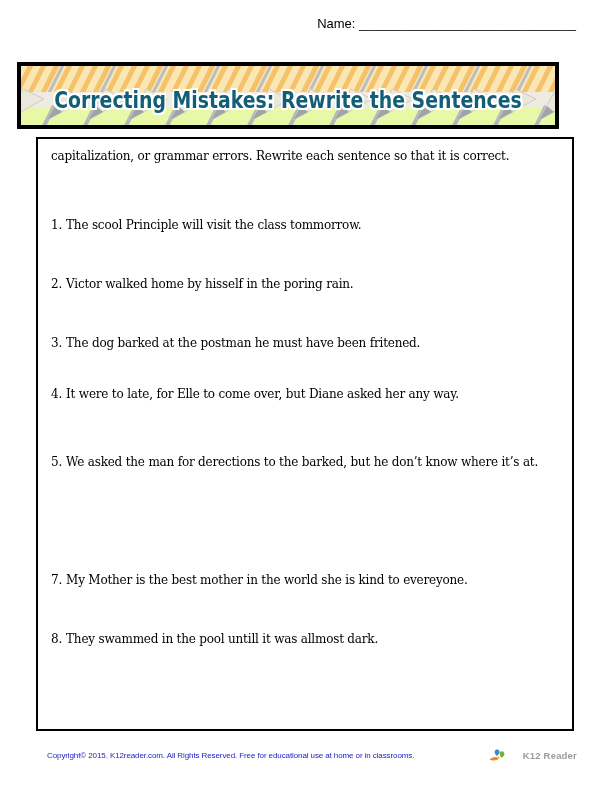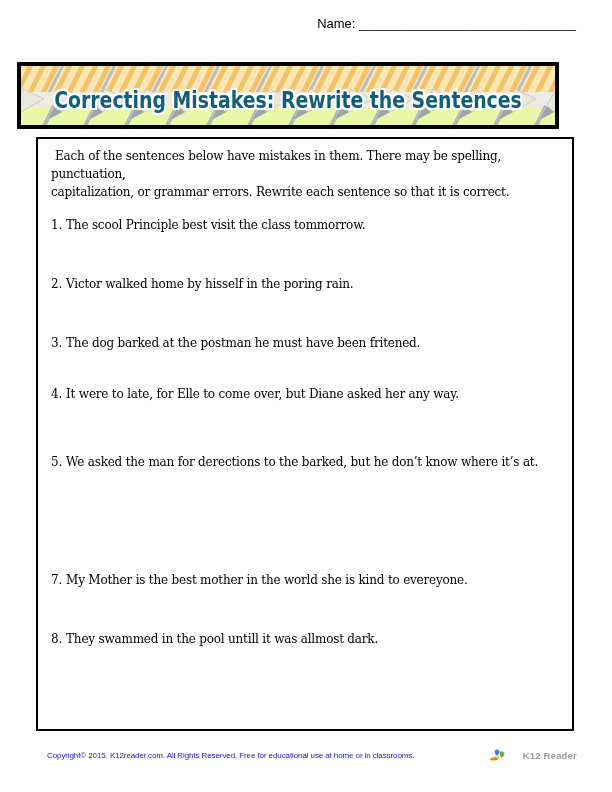--- a/index.html
+++ b/index.html
@@ -197,26 +197,25 @@
         <polygon points="518,54 535,23 556,33" fill="#eae7dc" stroke="#cfccbf" stroke-width="1"></polygon>
         <polygon points="518,54 526,40 533,46" fill="#9fa4a9"></polygon>
         <polygon points="559,54 576,23 597,33" fill="#eae7dc" stroke="#cfccbf" stroke-width="1"></polygon>
         <polygon points="559,54 567,40 574,46" fill="#9fa4a9"></polygon>
       </svg>
     <div class="banner-title" id="banner-title" style="color: rgb(18, 94, 119);">Correcting Mistakes: Rewrite the Sentences</div>
   </div>
 
   <div class="content-box">
     <div class="instructions">
-      <div class="l1">Each of the sentences below have mistakes in them. There may be spelling, punctuation,</div>
       <div class="l2">capitalization, or grammar errors. Rewrite each sentence so that it is correct.</div>
     </div>
 
     <div class="sentence" style="top: 79px;">
-      <span class="num">1.</span><span class="txt">The scool Principle best visit the class tommorrow.</span>
+      <span class="num">1.</span><span class="txt">The scool Principle will visit the class tommorrow.</span>
     </div>
     <div class="sentence" style="top: 138px;">
       <span class="num">2.</span><span class="txt">Victor walked home by hisself in the poring rain.</span>
     </div>
     <div class="sentence" style="top: 197px;">
       <span class="num">3.</span><span class="txt">The dog barked at the postman he must have been fritened.</span>
     </div>
     <div class="sentence" style="top: 248px;">
       <span class="num">4.</span><span class="txt">It were to late, for Elle to come over, but Diane asked her any way.</span>
     </div>

